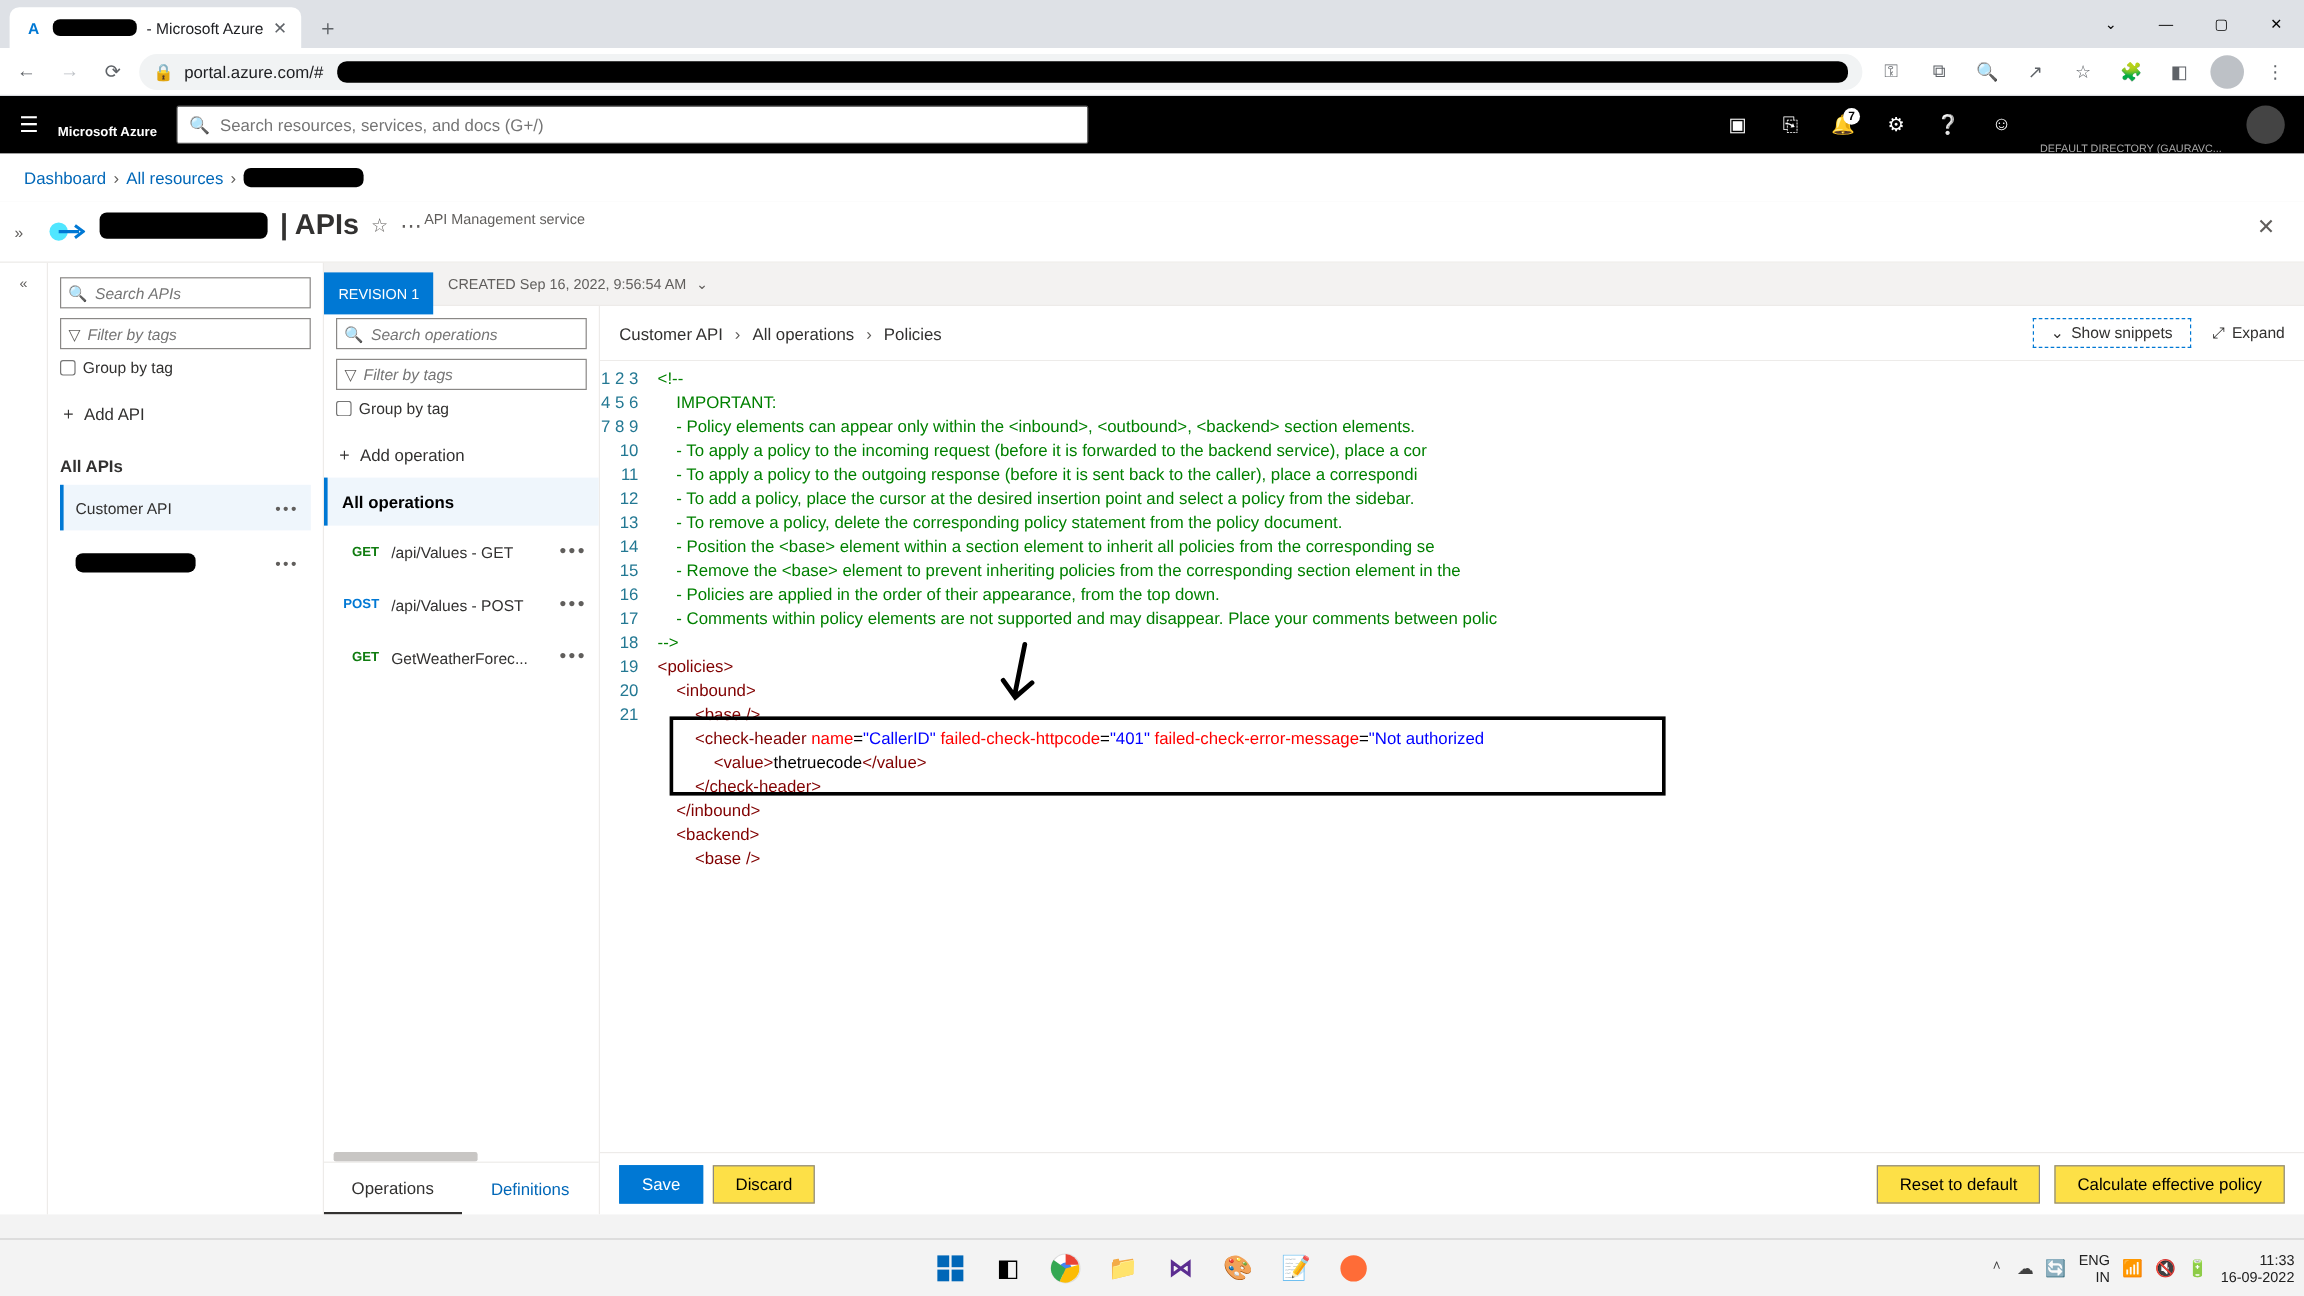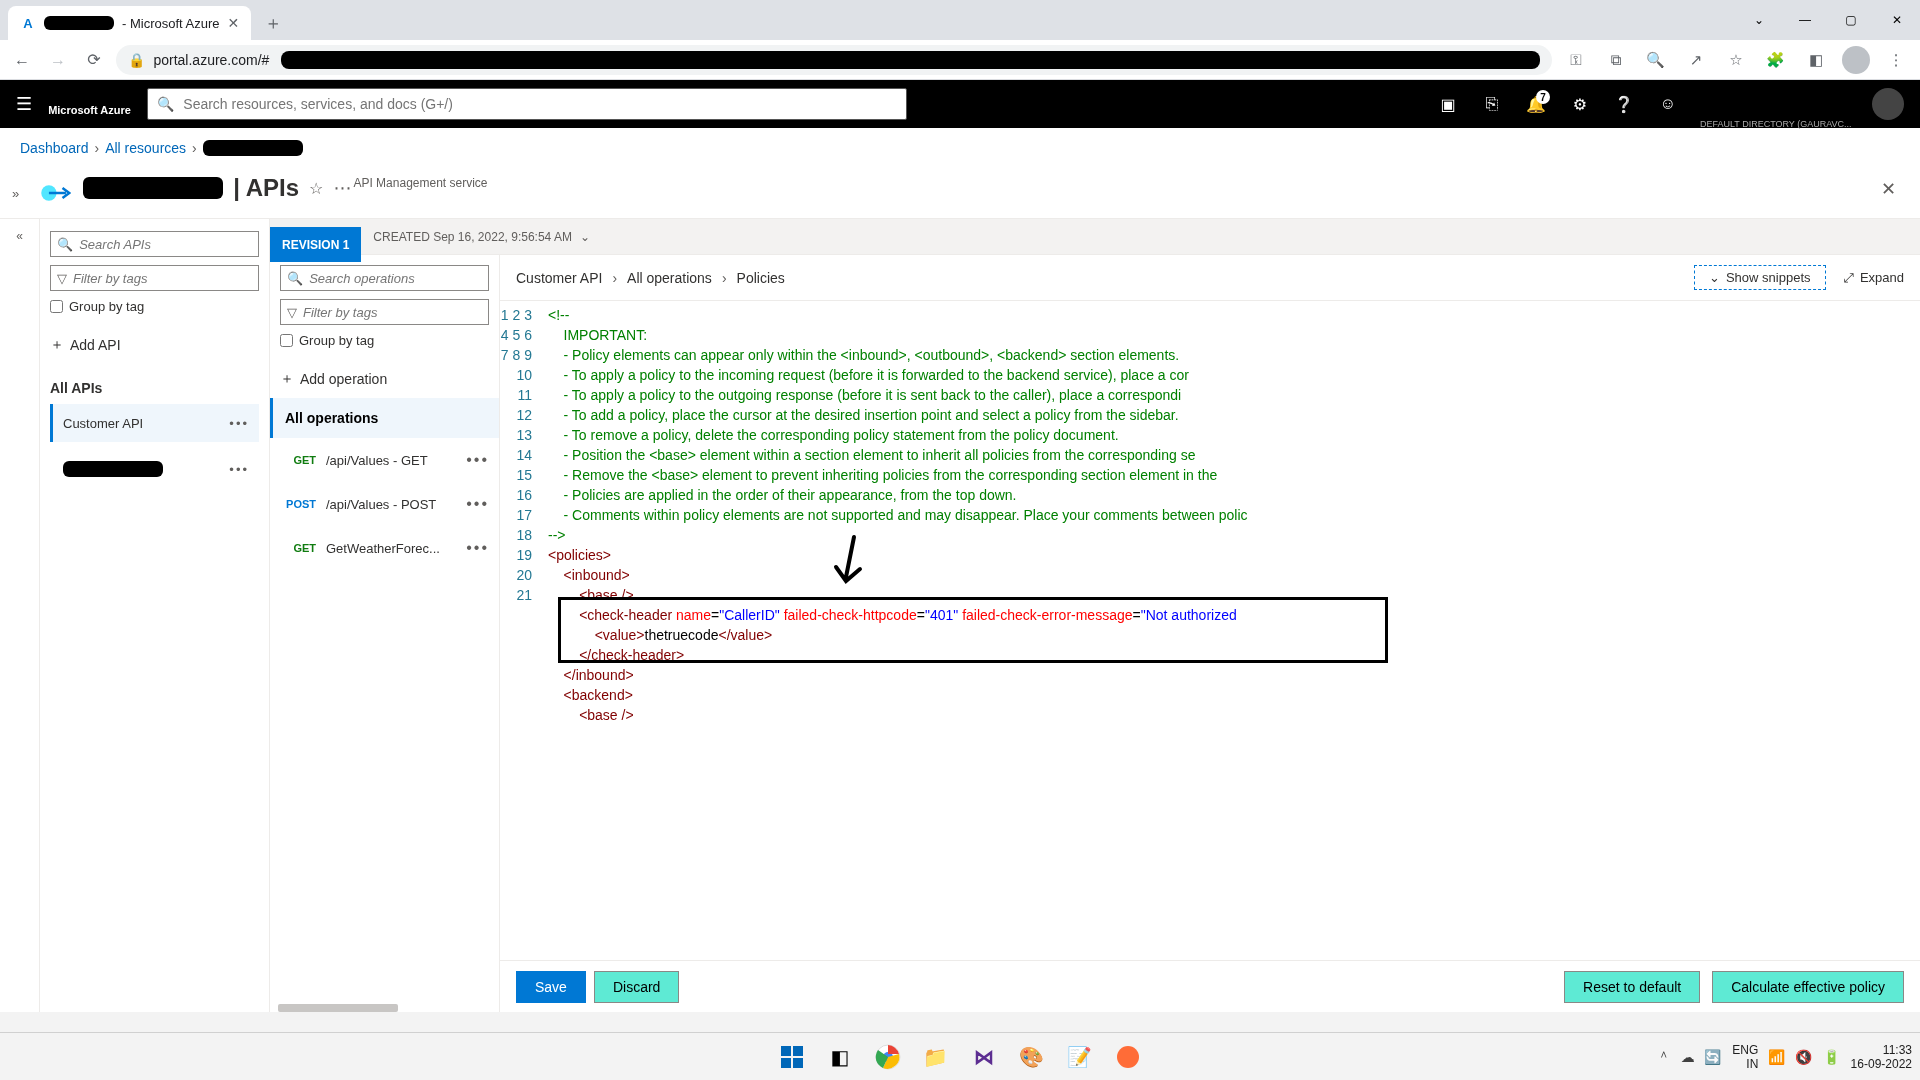--- a/index.html
+++ b/index.html
@@ -67,21 +67,21 @@
 .add-link { color:#323130; cursor:pointer; display:flex; align-items:center; gap:6px; margin-top:14px; font-size:14px;}
 .api-col .hdr { font-weight:600; margin-top:18px; font-size:14px;}
 .api-item { height:38px; display:flex; align-items:center; padding:0 10px; border-left:3px solid transparent; cursor:pointer; justify-content:space-between;}
 .api-item.selected { background:#eff6fc; border-left-color:#0078d4;}
 .api-item .dots { color:#605e5c; letter-spacing:2px;}
 .api-item .redact { width:100px; height:16px; background:#000; border-radius:6px;}
 
 
 .right-wrap { flex:1; display:flex; flex-direction:column; }
 .rev-bar { height:36px; background:#f3f2f1; display:flex; align-items:center; font-size:12px; border-bottom:1px solid #edebe9;}
-.rev-bar .rev { background:#0078d4; color:#fff; padding:0 12px; height:100%; display:flex; align-items:center; font-weight:700; font-size:12px;margin-top:16px;}
+.rev-bar .rev { background:#0078d4; color:#fff; padding:0 12px; height:100%; display:flex; align-items:center; font-weight:400; font-size:12px;margin-top:16px;}
 .rev-bar .created { color:#605e5c; margin-left:12px;}
 .rev-bar .chev { margin-left:8px; color:#605e5c; cursor:pointer;}
 
 .tab-bar { height:44px; display:flex; align-items:center; border-bottom:1px solid #edebe9; gap:28px; padding:0 18px; font-size:14px;}
 .tab-bar .tab { color:#0067b8; cursor:pointer; height:100%; display:flex; align-items:center; }
 .tab-bar .tab.active { color:#323130; border-bottom:3px solid #0078d4; font-weight:400;}
 
 .ops-editor-row { flex:1; display:flex; overflow:hidden;}
 .ops-col { width:230px; border-right:1px solid #edebe9; display:flex; flex-direction:column;}
 .ops-col .pad { padding:10px; display:flex; flex-direction:column; gap:8px;}
@@ -111,21 +111,21 @@
 .code-lines { flex:1; padding:4px 0 4px 8px; line-height:20px; white-space:pre; overflow:hidden; color:#000; position:relative;}
 .tok-c { color:#008000;}
 .tok-t { color:#800000;}
 .tok-a { color:#ff0000;}
 .tok-s { color:#0000ff;}
 .tok-tx { color:#000;}
 .annot-box { position:absolute; border:3px solid #000; pointer-events:none; }
 .annot-arrow { position:absolute; pointer-events:none; }
 
 .editor-footer { height:52px; border-top:1px solid #edebe9; display:flex; align-items:center; padding:0 16px; gap:8px;}
-.btn { height:32px; padding:0 18px; display:flex; align-items:center; justify-content:center; font-size:14px; cursor:pointer; border:1px solid #8a8886; background:#5eead4;}
+.btn { height:32px; padding:0 18px; display:flex; align-items:center; justify-content:center; font-size:14px; cursor:pointer; border:1px solid #8a8886; background:#fde047;}
 .btn.primary { background:#0078d4; color:#fff; border-color:#0078d4;}
 .editor-footer .right { margin-left:auto; display:flex; gap:12px;}
 
 
 .taskbar { position:fixed; bottom:0; left:0; right:0; height:48px; background:#f3f3f3; border-top:1px solid #d0d0d0; display:flex; align-items:center; justify-content:center;}
 .taskbar .center-icons { display:flex; gap:8px; align-items:center;}
 .tb-icon { width:40px; height:40px; display:flex; align-items:center; justify-content:center; border-radius:4px; cursor:pointer; font-size:20px;}
 .taskbar .tray { position:absolute; right:8px; display:flex; align-items:center; gap:10px; font-size:12px; color:#202020;}
 .tray .col { display:flex; flex-direction:column; align-items:flex-end; line-height:14px;}
 .tray-icon { font-size:14px; color:#404040;}
@@ -296,20 +296,24 @@
           <span class="name">/api/Values - POST</span>
           <span class="dots">•••</span>
         </div>
         <div class="op-item">
           <span class="method get">GET</span>
           <span class="name">GetWeatherForec...</span>
           <span class="dots">•••</span>
         </div>
         <div style="flex:1"></div>
         <div class="hscroll"></div>
+        <div class="ops-bottom-tabs">
+          <div class="bt active">Operations</div>
+          <div class="bt">Definitions</div>
+        </div>
       </div>
 
       <div class="editor-col">
         <div class="editor-top">
           <span class="crumb">Customer API</span>
           <span class="sep">›</span>
           <span class="crumb">All operations</span>
           <span class="sep">›</span>
           <span class="crumb">Policies</span>
           <div class="right">

